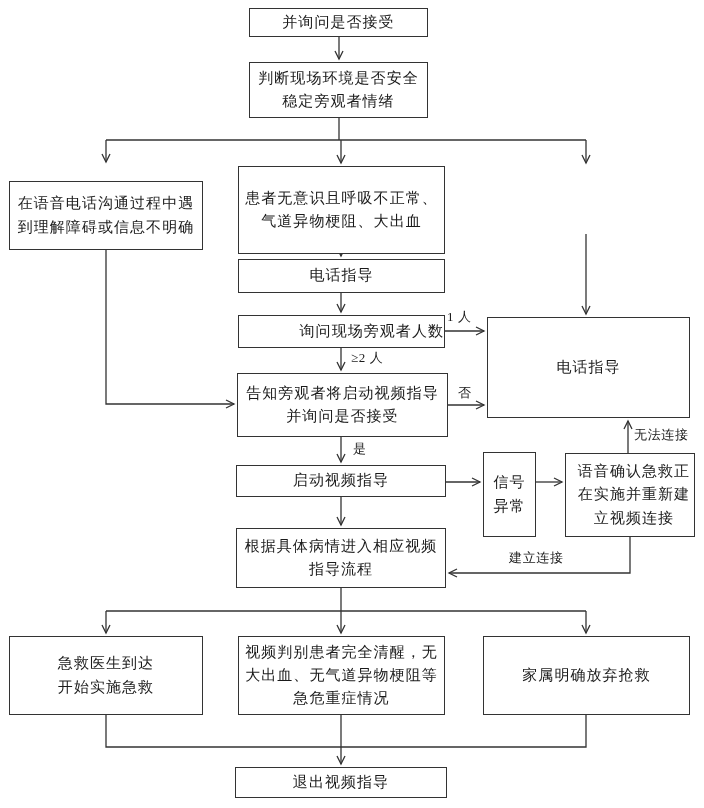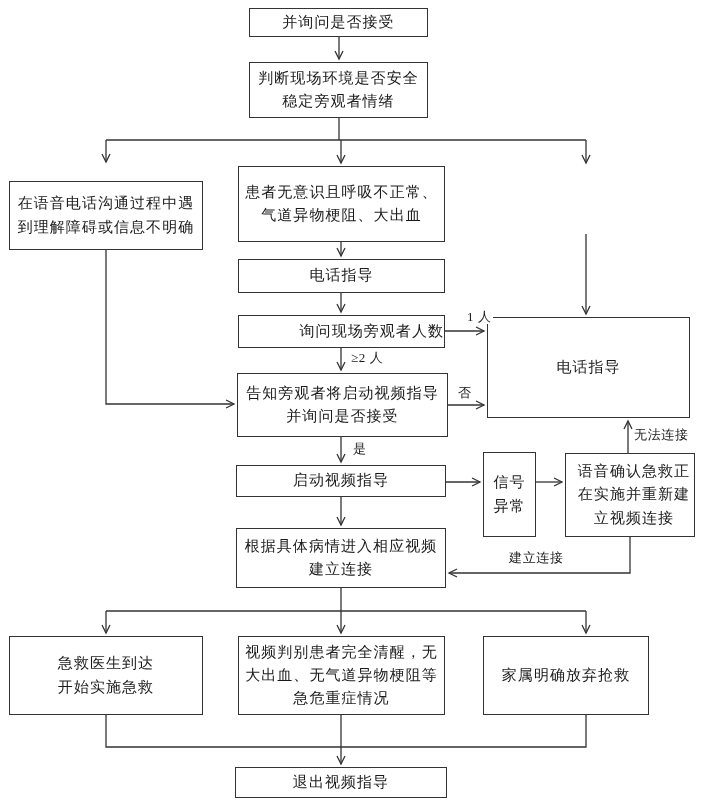--- a/index.html
+++ b/index.html
@@ -96,41 +96,41 @@
     </div>
   <div class="node" style="left:249px; top:62px; width:179px; height:56px;">
       <span class="lbl">判断现场环境是否安全
 稳定旁观者情绪</span>
     </div>
 
   <div class="node" style="left:9px;   top:165px; width:194px; height:69px;margin-top:16px;">
       <span class="lbl">在语音电话沟通过程中遇
 到理解障碍或信息不明确</span>
     </div>
-  <div class="node" style="left:238px; top:166px; width:207px; height:76px;">
+  <div class="node" style="left:238px; top:166px; width:207px; height:88px;">
       <span class="lbl">患者无意识且呼吸不正常、
 气道异物梗阻、大出血</span>
     </div>
 
   <div class="node" style="left:238px; top:259px; width:207px; height:34px;">
       <span class="lbl">电话指导</span>
     </div>
   <div class="node" style="left:238px; top:315px; width:207px; height:33px;justify-content:flex-end;">
       <span class="lbl">询问现场旁观者人数</span>
     </div>
   <div class="node" style="left:237px; top:373px; width:211px; height:64px;align-items:center;">
       <span class="lbl">告知旁观者将启动视频指导
 并询问是否接受</span>
     </div>
   <div class="node" style="left:236px; top:465px; width:210px; height:32px;">
       <span class="lbl">启动视频指导</span>
     </div>
   <div class="node" style="left:236px; top:528px; width:210px; height:60px;">
       <span class="lbl">根据具体病情进入相应视频
-建立连接</span>
+指导流程</span>
     </div>
 
   <div class="node" style="left:487px; top:317px; width:203px; height:101px;">
       <span class="lbl">电话指导</span>
     </div>
   <div class="node" style="left:483px; top:452px; width:53px;  height:85px;">
       <span class="lbl">信号
 异常</span>
     </div>
   <div class="node" style="left:565px; top:453px; width:130px; height:84px;padding-left:8px;">
@@ -141,28 +141,28 @@
 
   <div class="node" style="left:9px;   top:636px; width:194px; height:79px;">
       <span class="lbl">急救医生到达
 开始实施急救</span>
     </div>
   <div class="node" style="left:238px; top:636px; width:207px; height:79px;">
       <span class="lbl">视频判别患者完全清醒，无
 大出血、无气道异物梗阻等
 急危重症情况</span>
     </div>
-  <div class="node" style="left:483px; top:636px; width:166px; height:79px;">
+  <div class="node" style="left:483px; top:636px; width:207px; height:79px;">
       <span class="lbl">家属明确放弃抢救</span>
     </div>
 
   <div class="node" style="left:235px; top:767px; width:212px; height:31px;">
       <span class="lbl">退出视频指导</span>
     </div>
 
-  <div class="edge-label" style="left:466px; top:310px;font-family:Liberation Serif, serif;">1 人</div>
+  <div class="edge-label" style="left:446px; top:310px;font-family:Liberation Serif, serif;">1 人</div>
   <div class="edge-label" style="left:350px; top:351px;">≥2 人</div>
   <div class="edge-label" style="left:457px; top:386px;">否</div>
   <div class="edge-label" style="left:352px; top:442px;">是</div>
   <div class="edge-label" style="left:633px; top:428px;">无法连接</div>
   <div class="edge-label" style="left:508px; top:551px;">建立连接</div>
 
 </div>
 
 </body></html>

